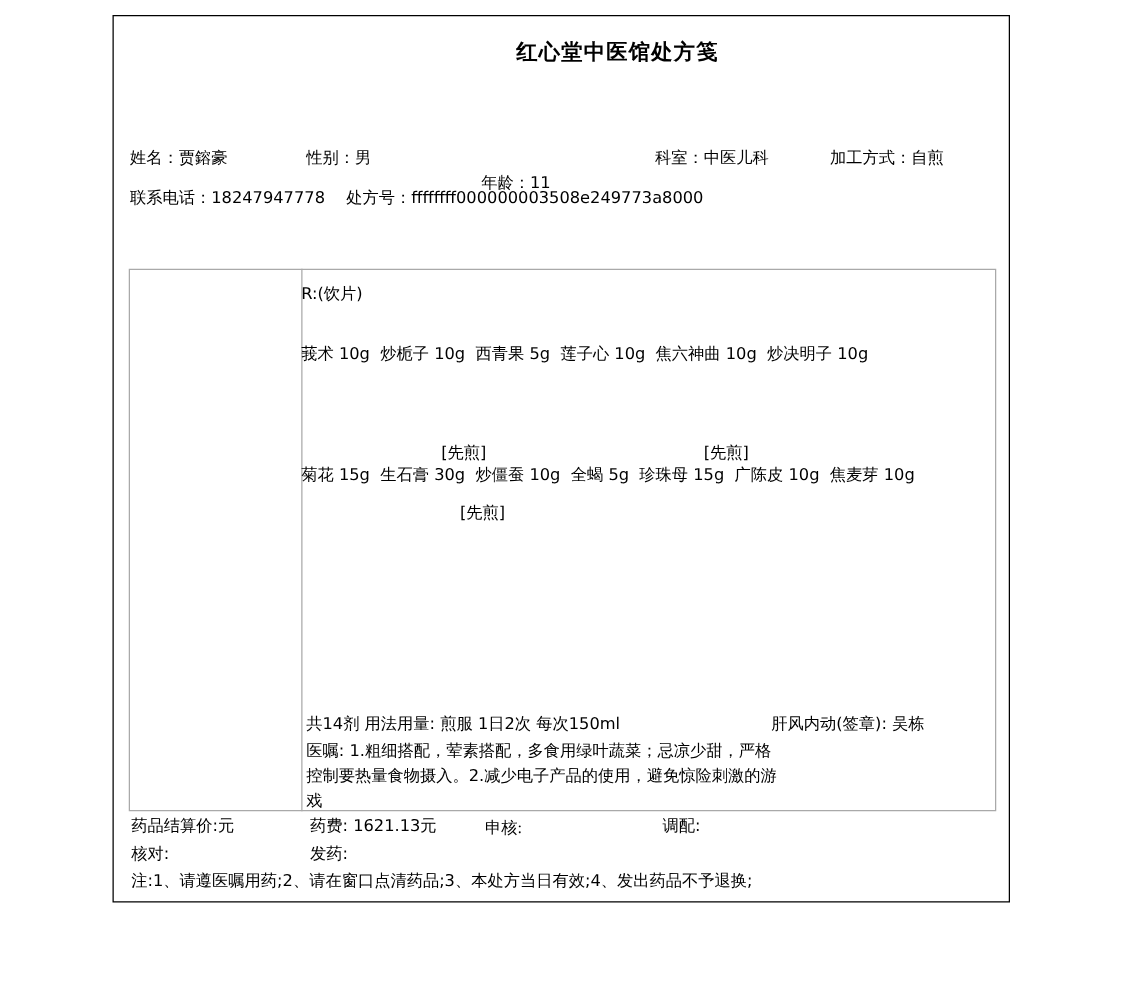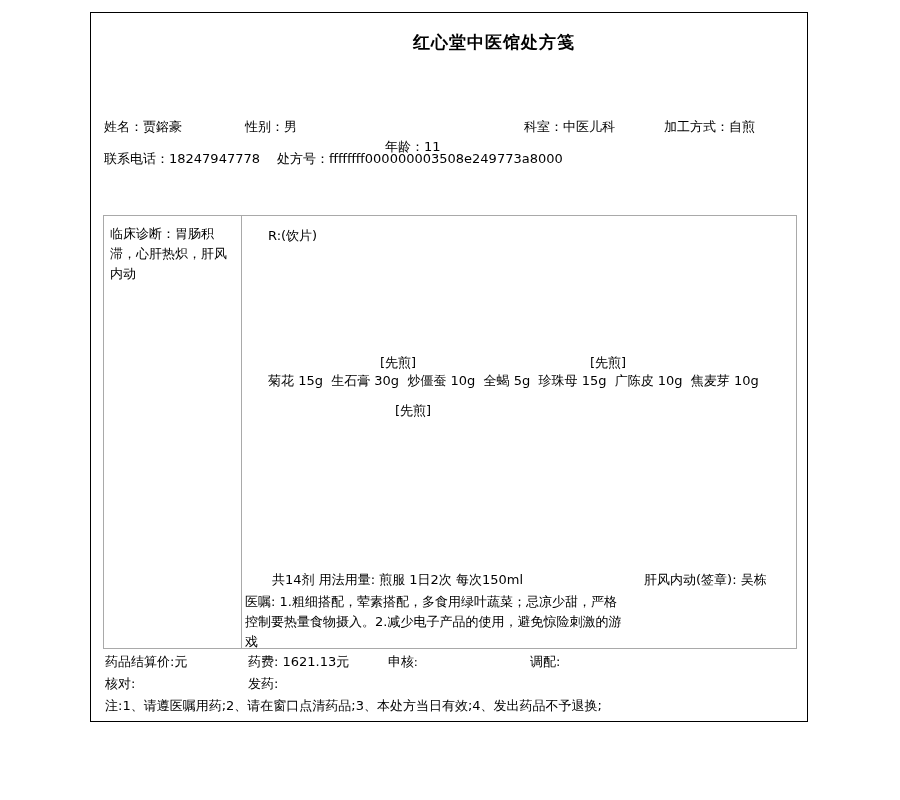--- a/index.html
+++ b/index.html
@@ -11,21 +11,21 @@
   .abs{position:absolute;white-space:nowrap;}
   .outer-border{position:absolute;left:90px;top:12px;width:718px;height:710px;
     border:1px solid #000;box-sizing:border-box;}
   .title{position:absolute;left:90px;top:34px;width:718px;text-align:center;
     font-size:17px;font-weight:bold;letter-spacing:1px;padding-left:45px;}
   .inner-box{position:absolute;left:103px;top:215px;width:694px;height:434px;
     border:1px solid #a9a9a9;box-sizing:border-box;}
   .col-divider{position:absolute;left:241px;top:215px;width:1px;height:434px;background:#a9a9a9;}
   .diagnosis{position:absolute;left:110px;top:224px;width:126px;line-height:20px;white-space:normal;}
   .rx{position:absolute;left:241px;top:215px;width:556px;height:434px;}
-  .rx .row{position:absolute;left:0;width:556px;height:18px;margin-left:27px;}
+  .rx .row{position:absolute;left:0;width:556px;height:18px;}
   .meds{white-space:pre;}
   .rx-header{left:9px;top:13px;}
   .meds-1{left:9px;top:61px;}
   .meds-2{left:9px;top:109px;}
   .meds-3{left:9px;top:158px;}
   .meds-4{left:9px;top:206px;}
   .note-row-a{top:91px;}
   .note-row-b{top:140px;}
   .note-row-c{top:188px;}
   .note{position:absolute;top:0;}
@@ -59,25 +59,25 @@
   <span class="abs" style="left:385px;top:119px;margin-top:20px;"><span>年龄：</span><span>11</span></span>
   <span class="abs" style="left:524px;top:119px;"><span>科室：</span><span>中医儿科</span></span>
   <span class="abs" style="left:664px;top:119px;"><span>加工方式：</span><span>自煎</span></span>
 
   <span class="abs" style="left:104px;top:151px;"><span>联系电话：</span><span>18247947778</span></span>
   <span class="abs" style="left:277px;top:151px;"><span>处方号：</span><span>ffffffff000000003508e249773a8000</span></span>
 
   <div class="inner-box"></div>
   <div class="col-divider"></div>
 
-  <div class="diagnosis">临床诊断：胃肠积滞，心肝热炽，肝风内动</div>
 
   <div class="rx">
     <div class="row rx-header">R:(饮片)</div>
 
+    <div class="row meds meds-1">莪术 10g  炒栀子 10g  西青果 5g  莲子心 10g  焦六神曲 10g  炒决明子 10g</div>
 
 
 
     <div class="row note-row-b">
       <span class="note note-b1">[先煎]</span>
       <span class="note note-b2">[先煎]</span>
     </div>
 
     <div class="row meds meds-3">菊花 15g  生石膏 30g  炒僵蚕 10g  全蝎 5g  珍珠母 15g  广陈皮 10g  焦麦芽 10g</div>
 

